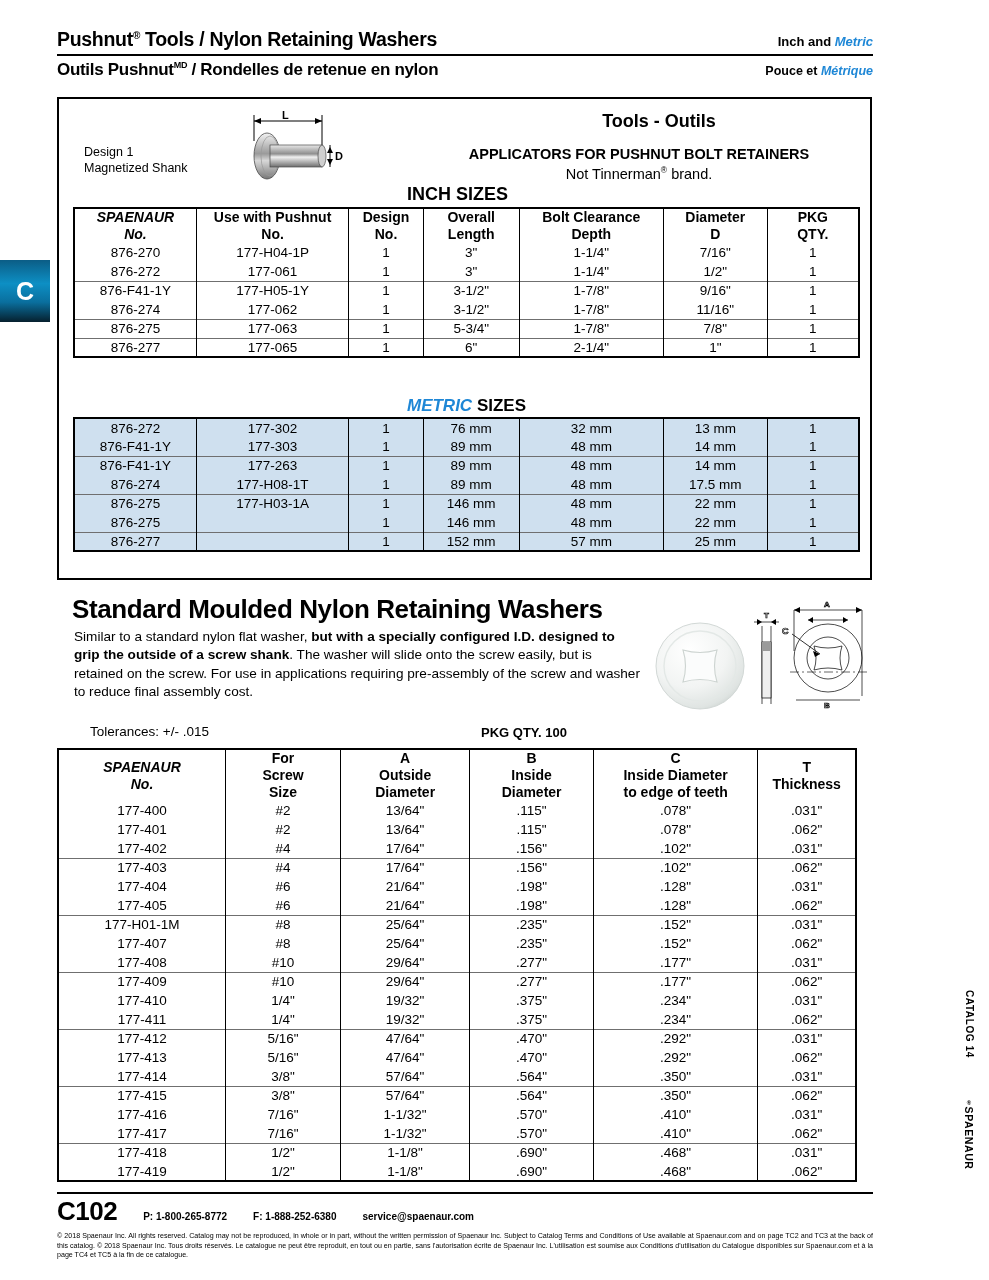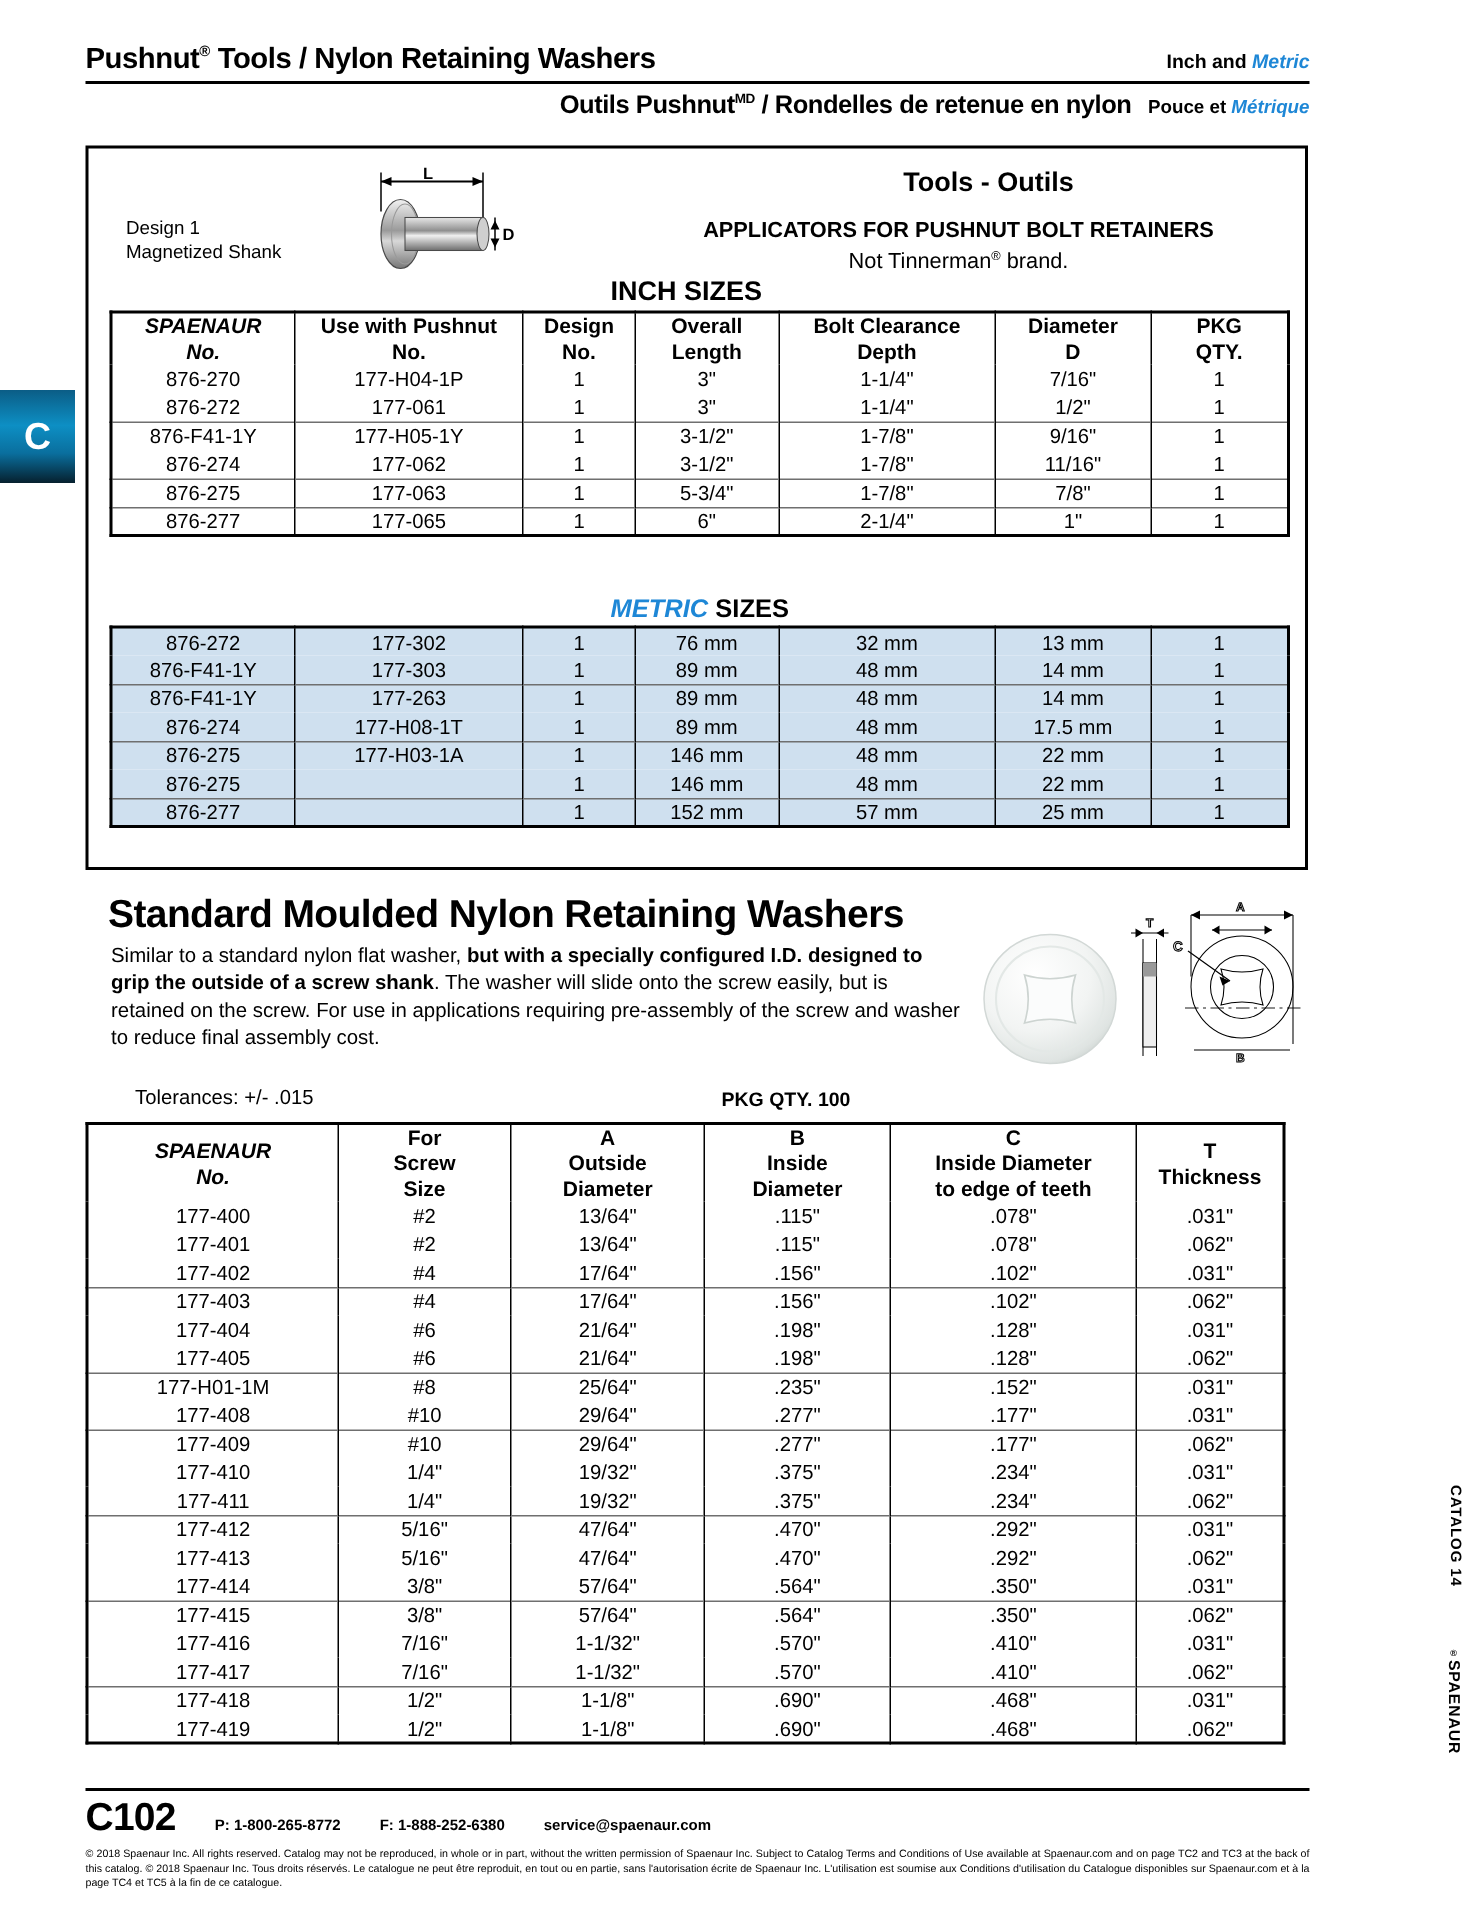--- a/index.html
+++ b/index.html
@@ -13,21 +13,21 @@
   .page { position: relative; width: 989px; height: 1280px; }
 
   
   .hdr { position: absolute; left: 57px; top: 28px; width: 816px; }
   .hdr-row { display: flex; align-items: baseline; justify-content: space-between; }
   .hdr-title { font-size: 19.5px; font-weight: bold; letter-spacing: -0.3px; }
   .hdr-title sup { font-size: 10px; vertical-align: super; font-weight: bold; }
   .hdr-right { font-size: 13px; font-weight: bold; white-space: nowrap; }
   .blue { color: #1e87d6; font-style: italic; }
   .hdr-rule { border-top: 2.2px solid #000; margin: 3px 0 4px 0; }
-  .hdr-row2 { display: flex; align-items: baseline; justify-content: flex-end; gap: 11px; }
+  .hdr-row2 { display: flex; align-items: baseline; justify-content: space-between; }
   .hdr-title2 { font-size: 17px; font-weight: bold; letter-spacing: -0.3px; }
   .hdr-title2 sup { font-size: 9px; vertical-align: super; font-weight: bold; }
   .hdr-right2 { font-size: 12.5px; font-weight: bold; white-space: nowrap; }
 
   
   .tab {
     position: absolute; left: 0px; top: 260px; width: 52px; height: 62px;
     background: linear-gradient(180deg,#0b5d86 0%, #0d8fc4 38%, #0a6f9e 68%, #06202e 100%);
     display: flex; align-items: center; justify-content: center;
     color: #fff; font-size: 25px; font-weight: bold;
@@ -500,20 +500,28 @@
           </tr>
           <tr class="grp-top">
             <td class="sku">177-H01-1M</td>
             <td>#8</td>
             <td>25/64"</td>
             <td>.235"</td>
             <td>.152"</td>
             <td>.031"</td>
           </tr>
           <tr>
+            <td class="sku">177-407</td>
+            <td>#8</td>
+            <td>25/64"</td>
+            <td>.235"</td>
+            <td>.152"</td>
+            <td>.062"</td>
+          </tr>
+          <tr>
             <td class="sku">177-408</td>
             <td>#10</td>
             <td>29/64"</td>
             <td>.277"</td>
             <td>.177"</td>
             <td>.031"</td>
           </tr>
           <tr class="grp-top">
             <td class="sku">177-409</td>
             <td>#10</td>

